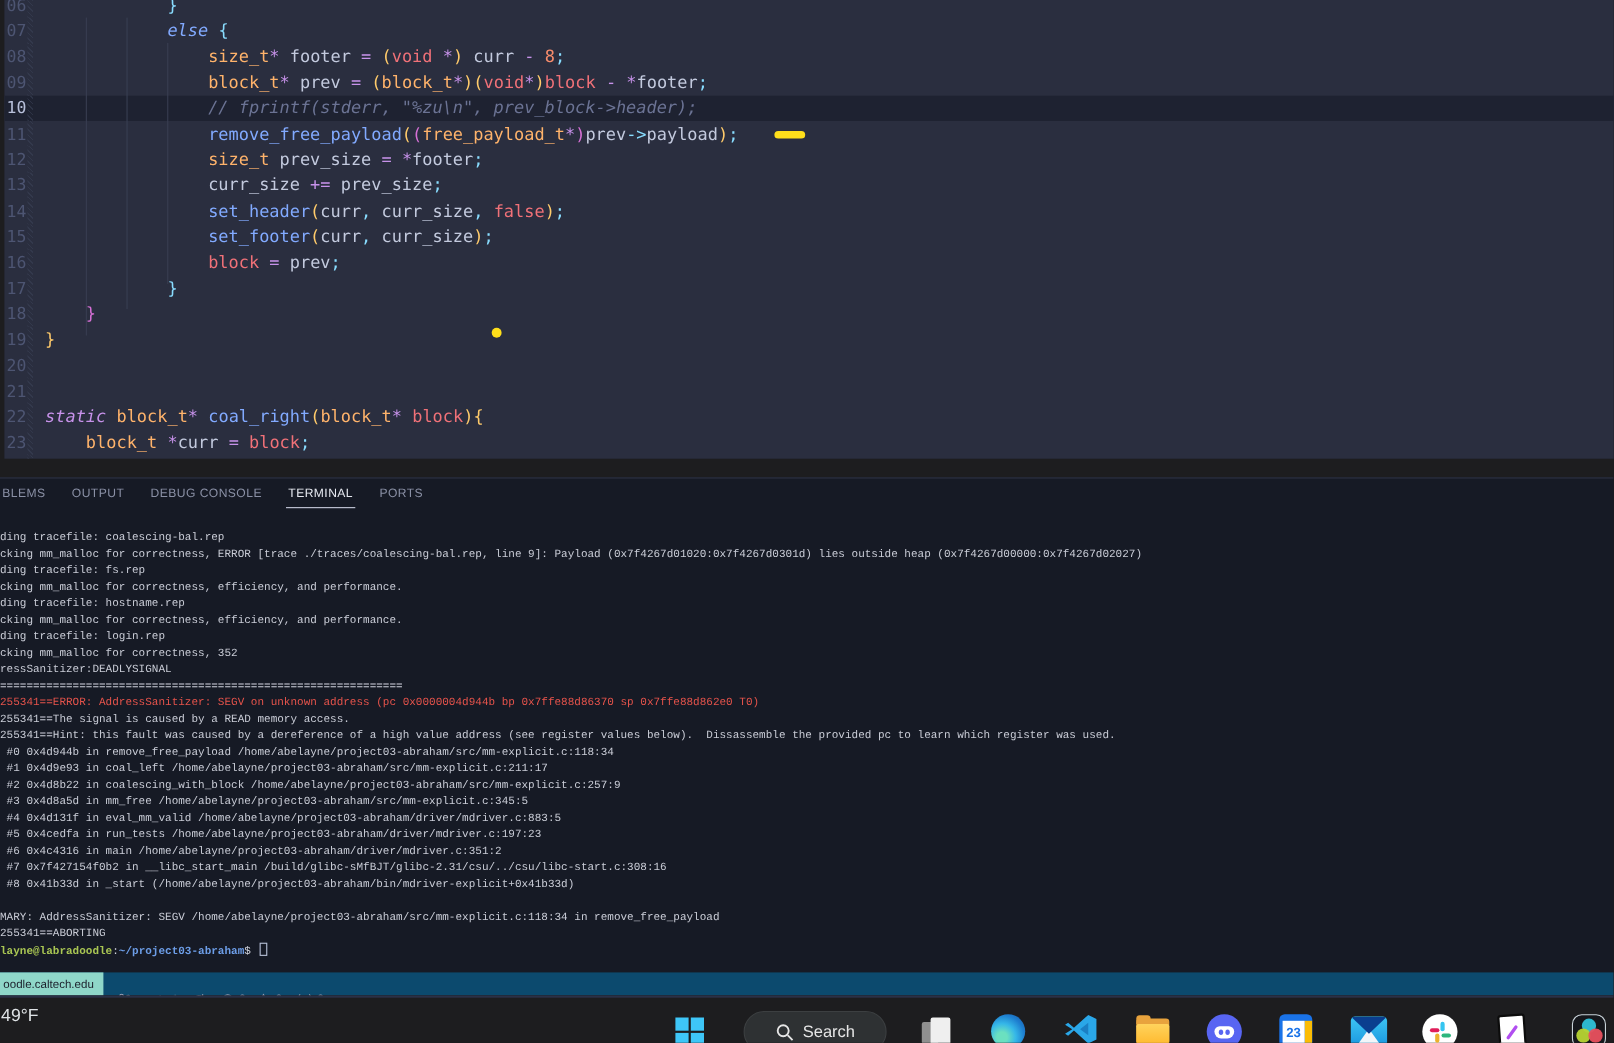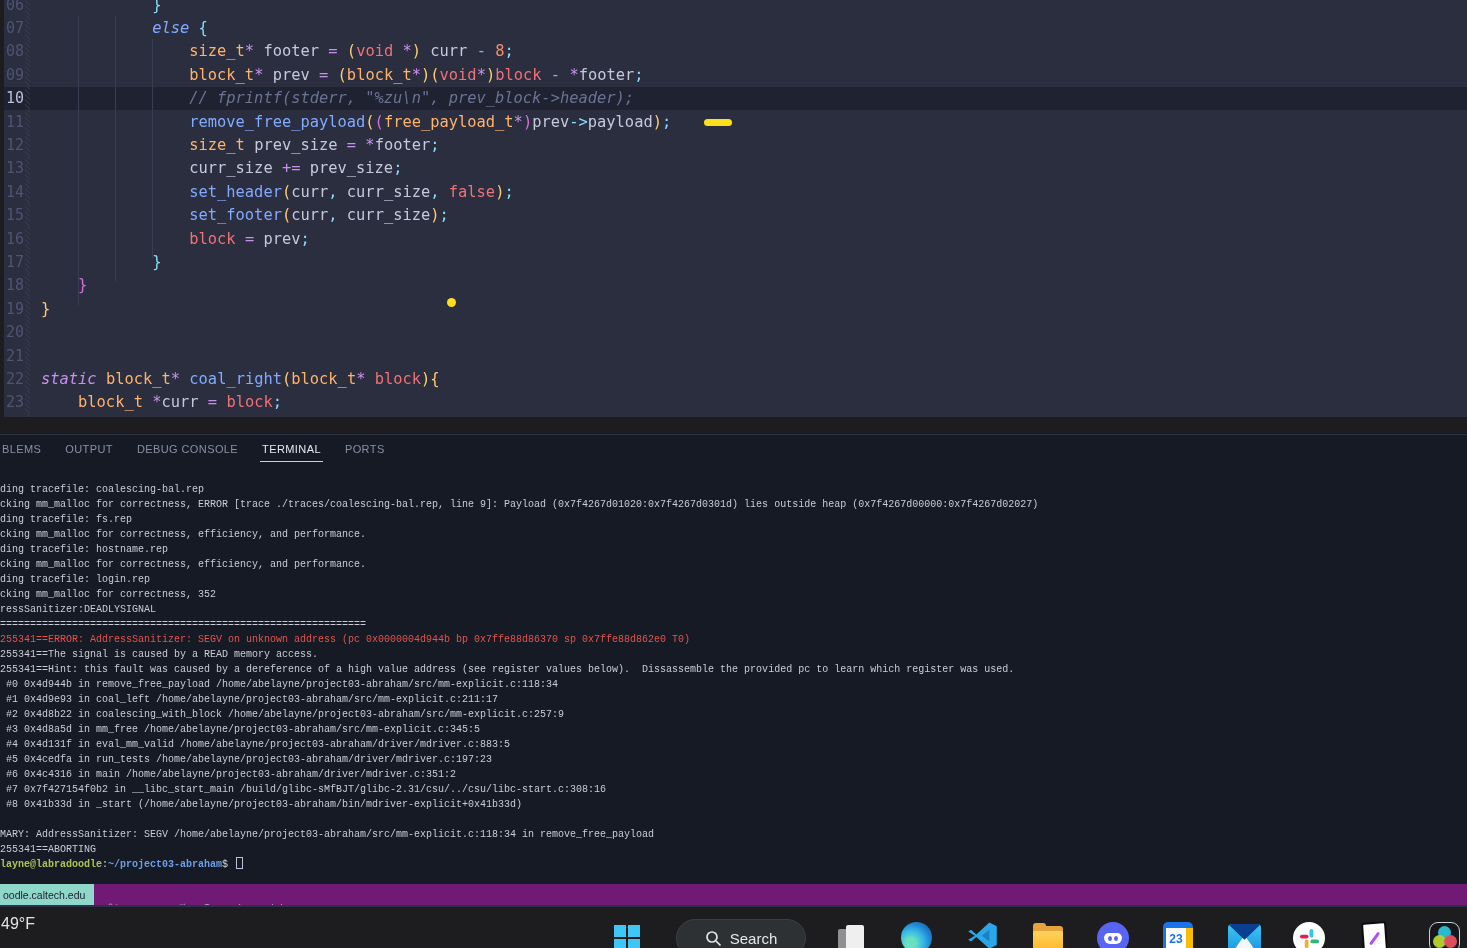--- a/index.html
+++ b/index.html
@@ -46,21 +46,21 @@
   .tline.red { color:#e5534b; }
   .tprompt { height:15px; line-height:15px; white-space:pre; }
   .p-user { color:#a9c653; font-weight:bold; }
   .p-path { color:#6d9ee8; font-weight:bold; }
   .p-plain { color:#d4d7e0; }
   .p-cursor { display:inline-block; width:7px; height:12px; border:1px solid #b8c2d9;
               vertical-align:-2px; margin-left:2px; }
 
   
   .statusbar { position:absolute; top:884px; left:0; width:1467px; height:21px;
-               background:#701a75; display:flex; align-items:center; font-size:11px;
+               background:#0c4a6e; display:flex; align-items:center; font-size:11px;
                color:#9aa1b5; }
   .remote-chip { height:21px; display:flex; align-items:center; padding:0 9px 0 3px;
                  background:#8fd7c9; color:#1b1f2b; font-size:10.5px; cursor:pointer; }
   .sb-item { display:flex; align-items:center; gap:4px; margin-left:14px; cursor:pointer;margin-top:29px; }
   .sb-item svg { display:block; }
   .sb-num { font-size:11px; }
 
   
   .taskbar { position:absolute; top:905px; left:0; width:1467px; height:44px;
              background:#1d1d1f; border-top:2px solid #2b3147; overflow:hidden; }

